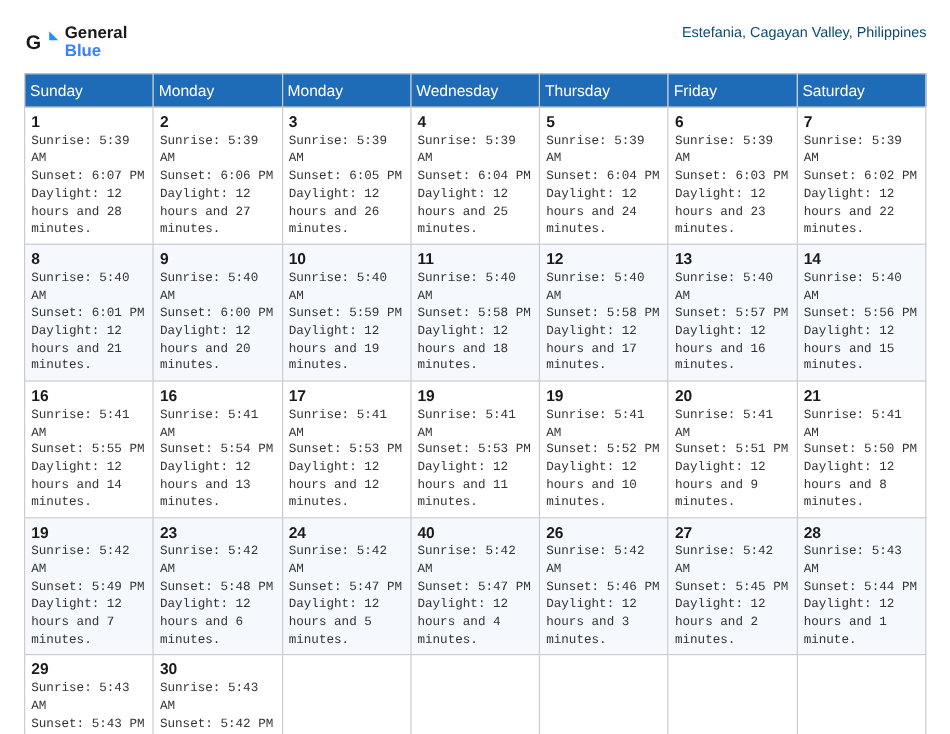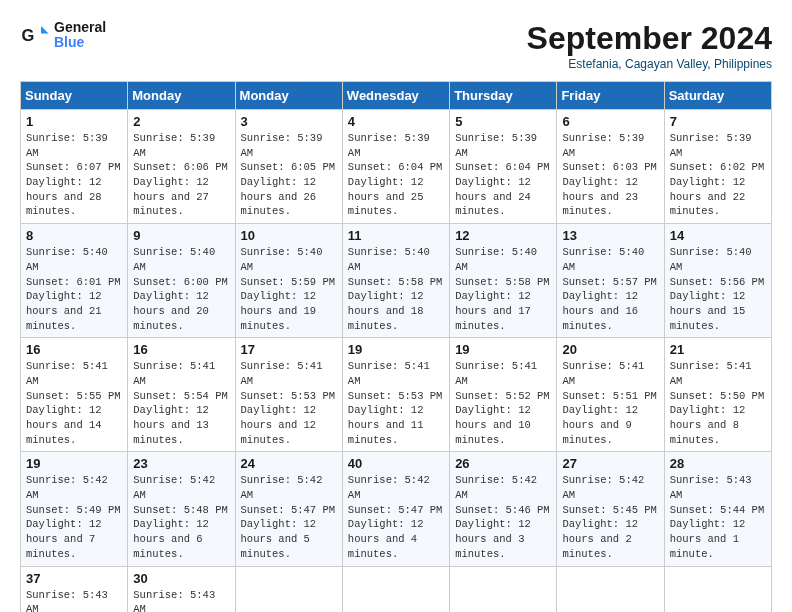--- a/index.html
+++ b/index.html
@@ -47,21 +47,21 @@
       width: 100%;
       border-collapse: collapse;
       font-size: 11px;
     }
     .calendar th {
       background: #1e6bb8;
       color: #fff;
       padding: 6px 4px;
       text-align: left;
       font-size: 13px;
-      font-weight: bold;
+      font-weight: normal;
       border: 1px solid #ccc;
     }
     .calendar td {
       border: 1px solid #ccc;
       vertical-align: top;
       padding: 4px 5px;
       width: 107px;
       min-height: 80px;
       background: #fff;
     }
@@ -91,21 +91,20 @@
     <svg class="logo-icon" viewBox="0 0 40 40">
       <text x="2" y="28" font-size="22" font-weight="bold" fill="#1a1a1a">G</text>
       <polygon points="28,8 38,18 28,18" fill="#1e90ff"></polygon>
     </svg>
     <div class="logo-text">
       <div>General</div>
       <div style="color:#3b82f6;">Blue</div>
     </div>
   </div>
   <div class="title-block">
-    <div class="month-title">September 2024</div>
     <div class="subtitle">Estefania, Cagayan Valley, Philippines</div>
   </div>
 </div>
 
 <table class="calendar">
   <thead>
     <tr>
     <th>Sunday</th>
         <th>Monday</th>
         <th>Monday</th>
@@ -343,21 +342,21 @@
         <span class="day-num">28</span>
         <div class="day-info">
           Sunrise: 5:43 AM<br>
           Sunset: 5:44 PM<br>
           Daylight: 12 hours and 1 minute.
         </div>
       </td>
       </tr>
       <tr>
         <td>
-        <span class="day-num">37</span>
+        <span class="day-num">29</span>
         <div class="day-info">
           Sunrise: 5:43 AM<br>
           Sunset: 5:43 PM<br>
           Daylight: 12 hours and 0 minutes.
         </div>
       </td>
         <td>
         <span class="day-num">30</span>
         <div class="day-info">
           Sunrise: 5:43 AM<br>

